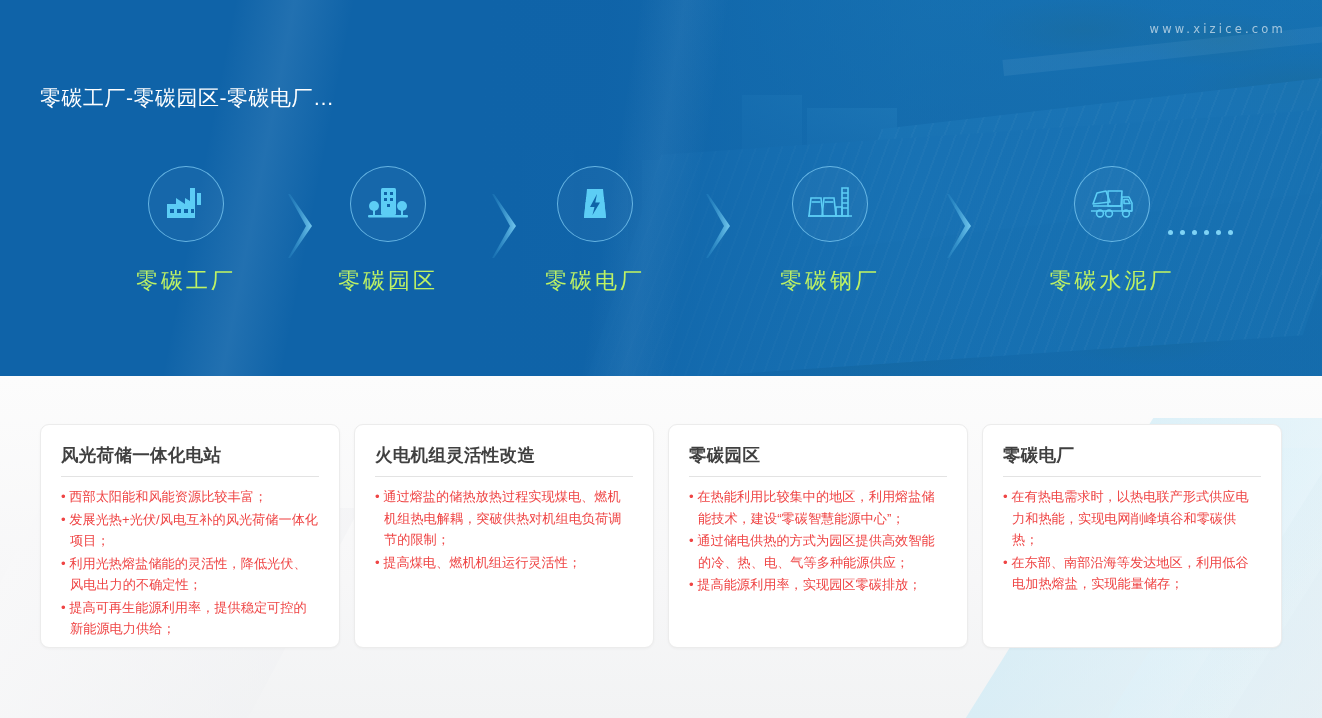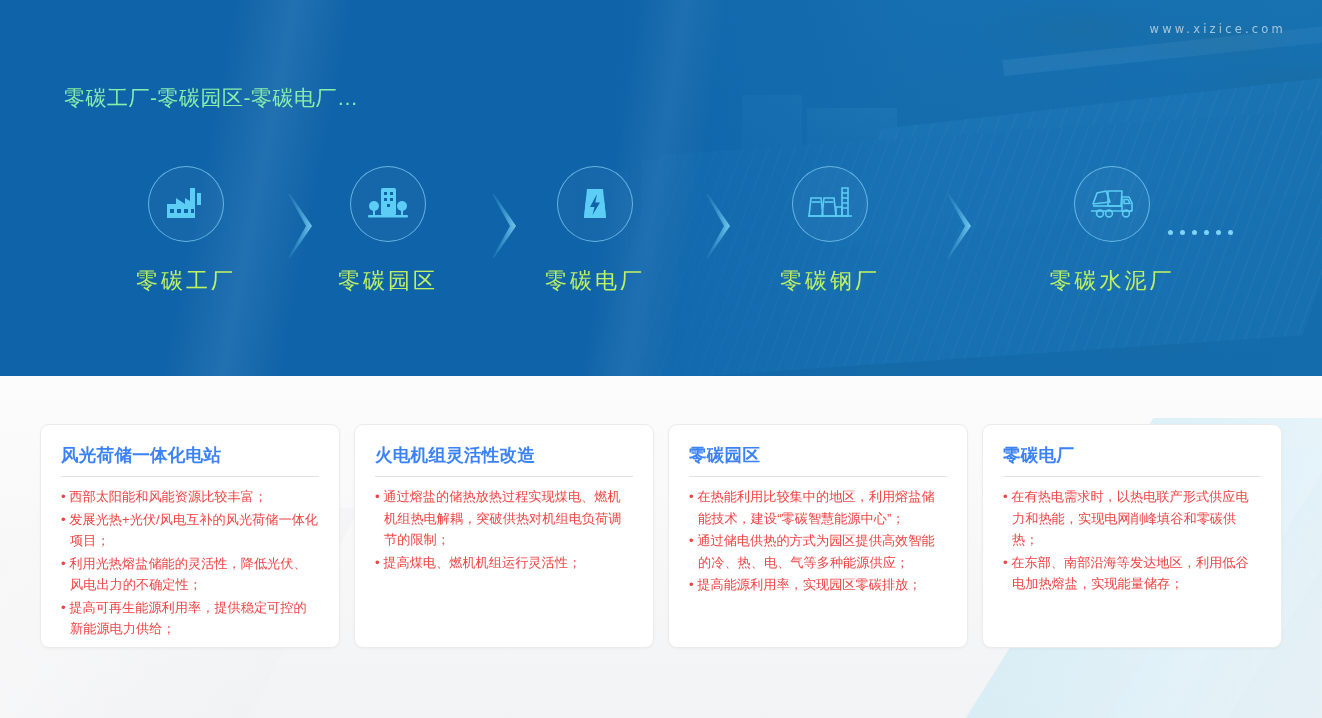--- a/index.html
+++ b/index.html
@@ -83,22 +83,22 @@
     position:absolute; right:36px; top:22px;
     font-size:11.5px; letter-spacing:3.2px; color:rgba(255,255,255,.60);
     font-family:"DejaVu Sans",sans-serif;
   }
 
   .hero-title{
     position:absolute; left:52px; top:28px;
     font-size:33px; font-weight:bold; color:#ffffff; letter-spacing:1px;
   }
   .hero-sub{
-    position:absolute; left:64px; top:84px;
-    font-size:21px; color:#86efac; letter-spacing:.5px;
+    position:absolute; left:40px; top:84px;
+    font-size:21px; color:#ffffff; letter-spacing:.5px;
   }
 
   
   .flow{ position:absolute; left:0; top:166px; width:1322px; height:150px; }
   .step{ position:absolute; text-align:center; width:160px; }
   .circle{
     width:76px; height:76px; border-radius:50%;
     border:1.6px solid rgba(128,205,245,.75);
     margin:0 auto;
     display:flex; align-items:center; justify-content:center;
@@ -155,21 +155,21 @@
     flex:1;
     background:#ffffff;
     border:1px solid #ececec;
     border-radius:9px;
     padding:18px 20px 16px 20px;
     box-shadow:0 1px 3px rgba(0,0,0,.035);
     position:relative;
     overflow:hidden;
   }
   .card-title{
-    font-size:17.5px; font-weight:bold; color:#3b82f6; letter-spacing:.3px;
+    font-size:17.5px; font-weight:bold; color:#404040; letter-spacing:.3px;
     padding-bottom:9px;
   }
   .card-rule{
     height:1px; background:#e3e3e3; margin-bottom:9px;
   }
   .card-list{ list-style:none; }
   .card-list li{
     font-size:13.2px; line-height:21.5px; color:#ef4444;
     text-indent:-9px; padding-left:9px; margin-bottom:1px;
   }

